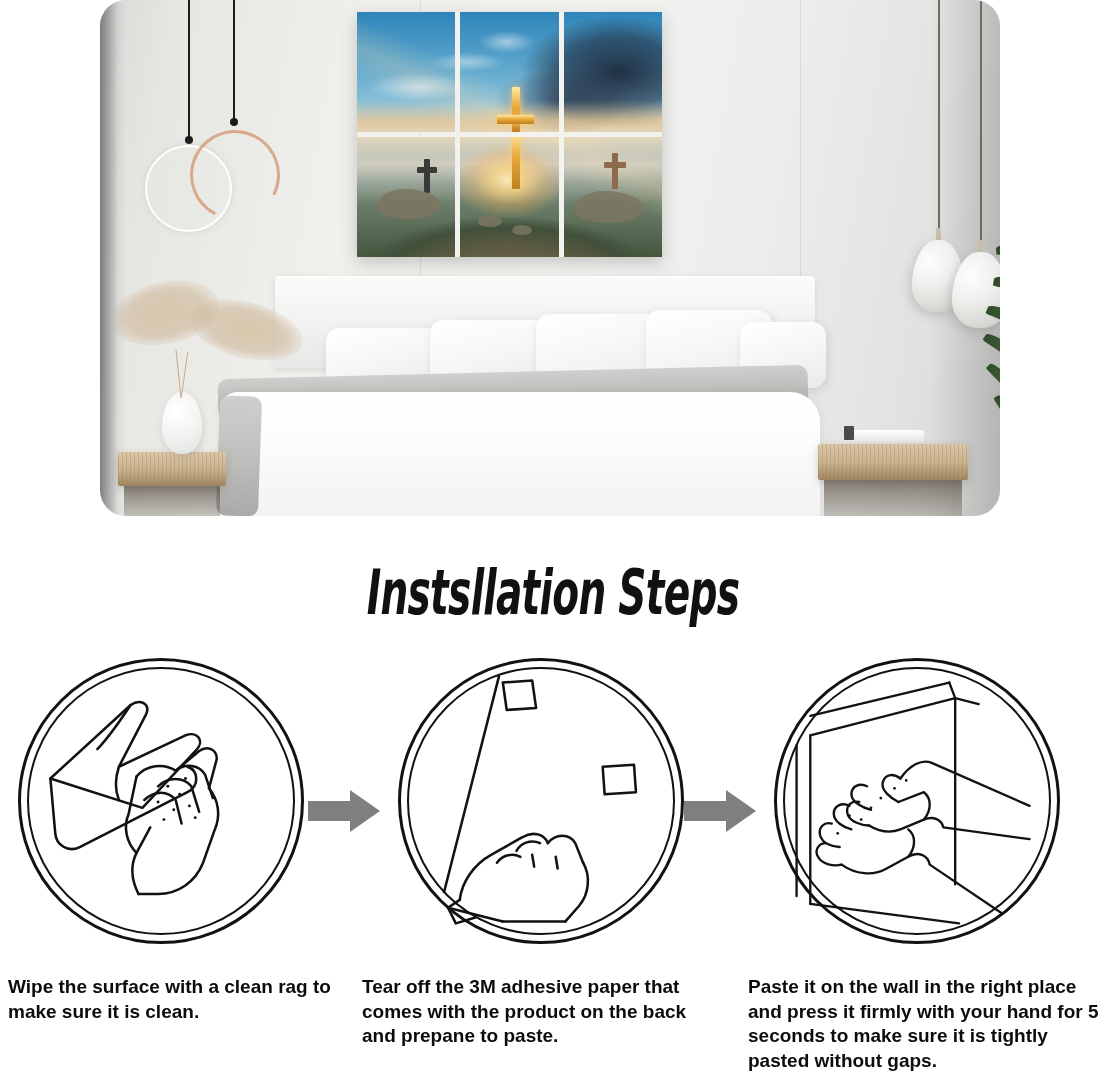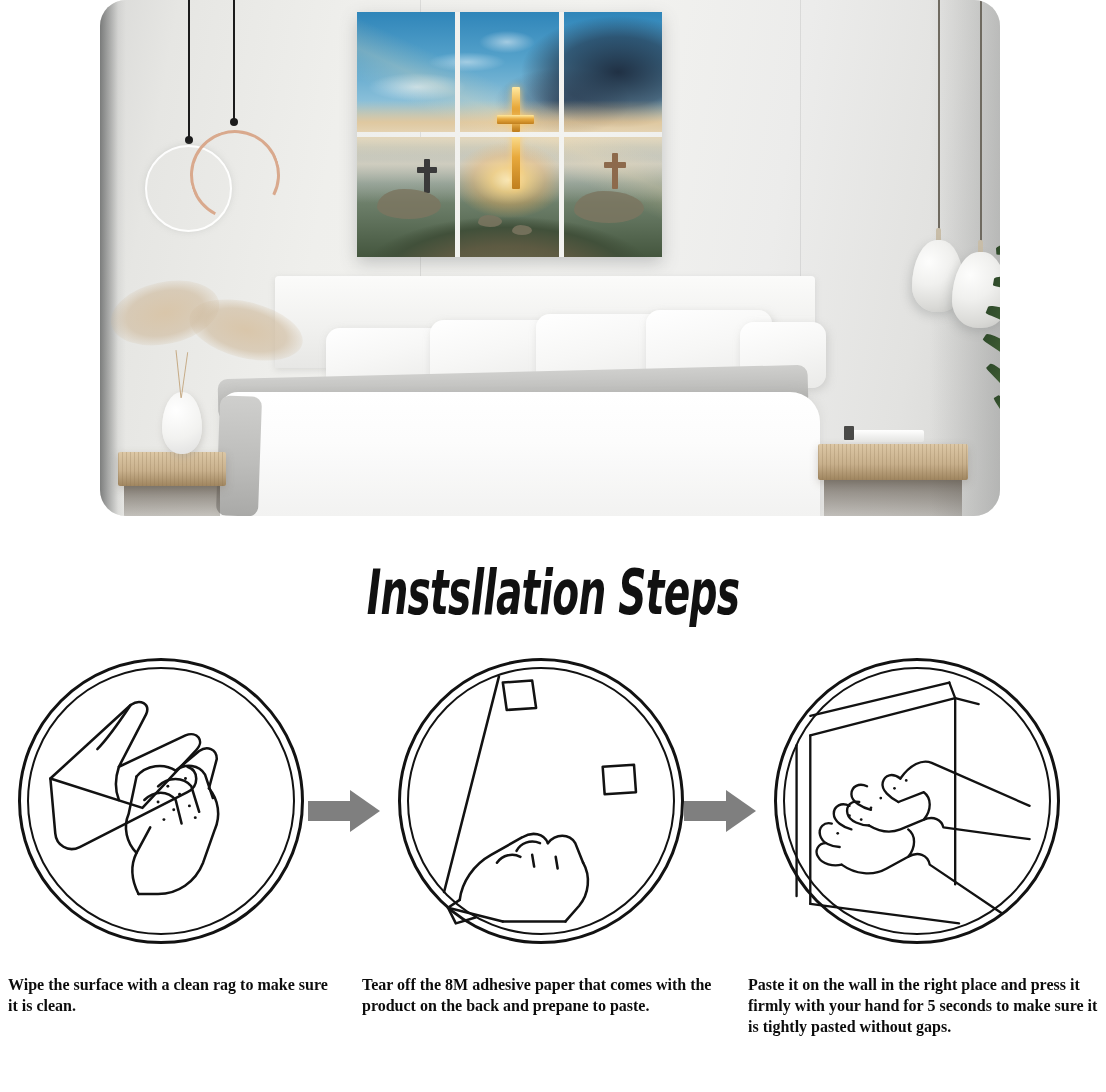--- a/index.html
+++ b/index.html
@@ -263,25 +263,25 @@
     position: absolute;
     left: 42px; top: 0;
     width: 0; height: 0;
     border-top: 21px solid transparent;
     border-bottom: 21px solid transparent;
     border-left: 30px solid #7f7f7f;
   }
 
   .caption {
     position: absolute;
-    font-size: 16px;
+    font-size: 19px;
     font-weight: 700;
     line-height: 1.30;
     color: #0c0c0c;
-    font-family: Liberation Serif, serif;
+    font-family: Liberation Sans, sans-serif;
   }
   .cap-1 { left: 8px;   top: 975px; width: 330px; }
   .cap-2 { left: 362px; top: 975px; width: 350px; }
   .cap-3 { left: 748px; top: 975px; width: 360px; }
 </style>
 </head>
 <body>
 
 <div class="room-scene">
   <div class="wall"></div>
@@ -487,14 +487,14 @@
           <circle cx="86" cy="162" r="1.4"></circle>
         <circle cx="74" cy="158" r="1.4"></circle>
           <circle cx="62" cy="176" r="1.4"></circle>
         <circle cx="132" cy="122" r="1.4"></circle>
       </g>
     </svg>
   </div>
 </div>
 
 <div class="caption cap-1">Wipe the surface with a clean rag to  make sure it is clean.</div>
-<div class="caption cap-2">Tear off the 8M adhesive paper that  comes with the product on the back and prepane to paste.</div>
+<div class="caption cap-2">Tear off the 3M adhesive paper that  comes with the product on the back and prepane to paste.</div>
 <div class="caption cap-3">Paste it on the wall in the right place and press it firmly with your hand for 5 seconds to make sure it is tightly pasted without gaps.</div>
 
 </body></html>

